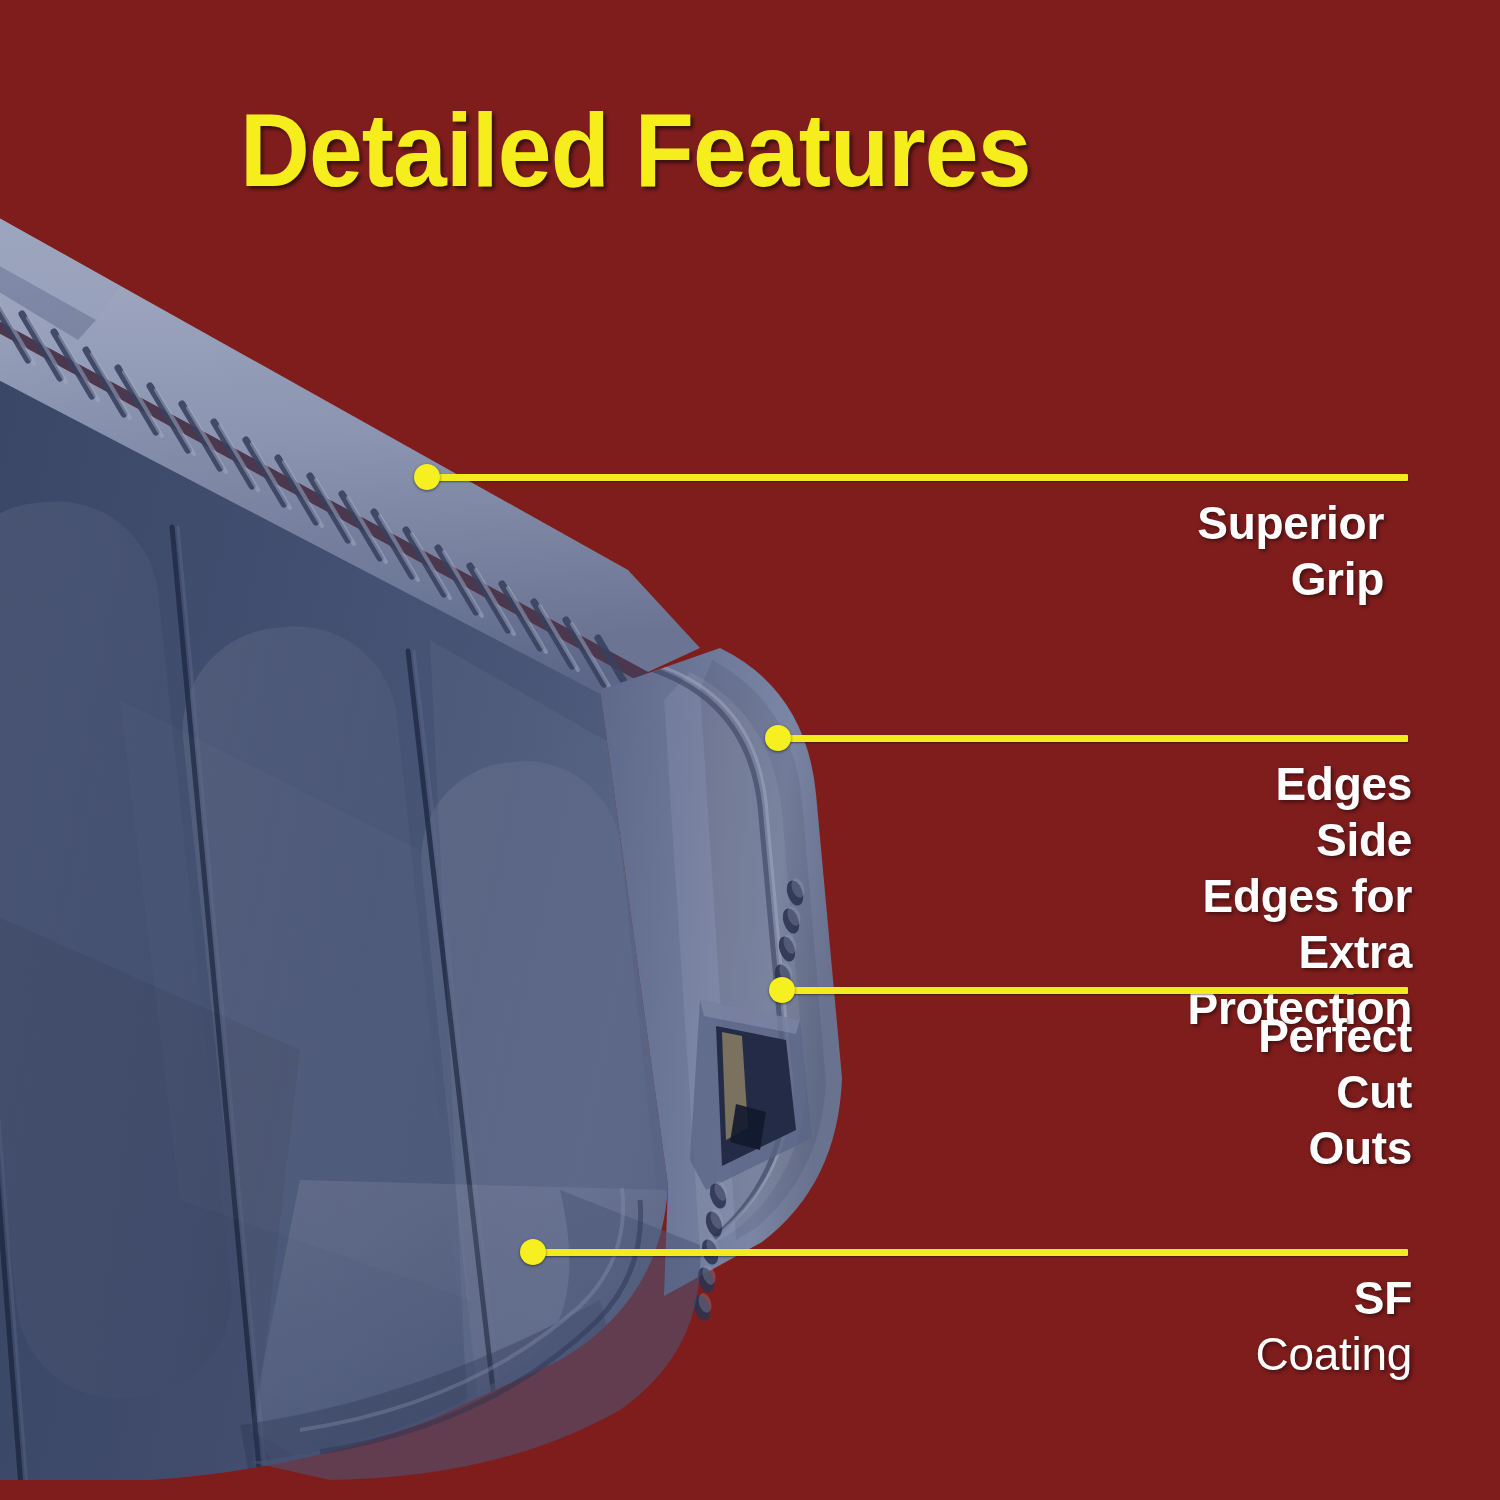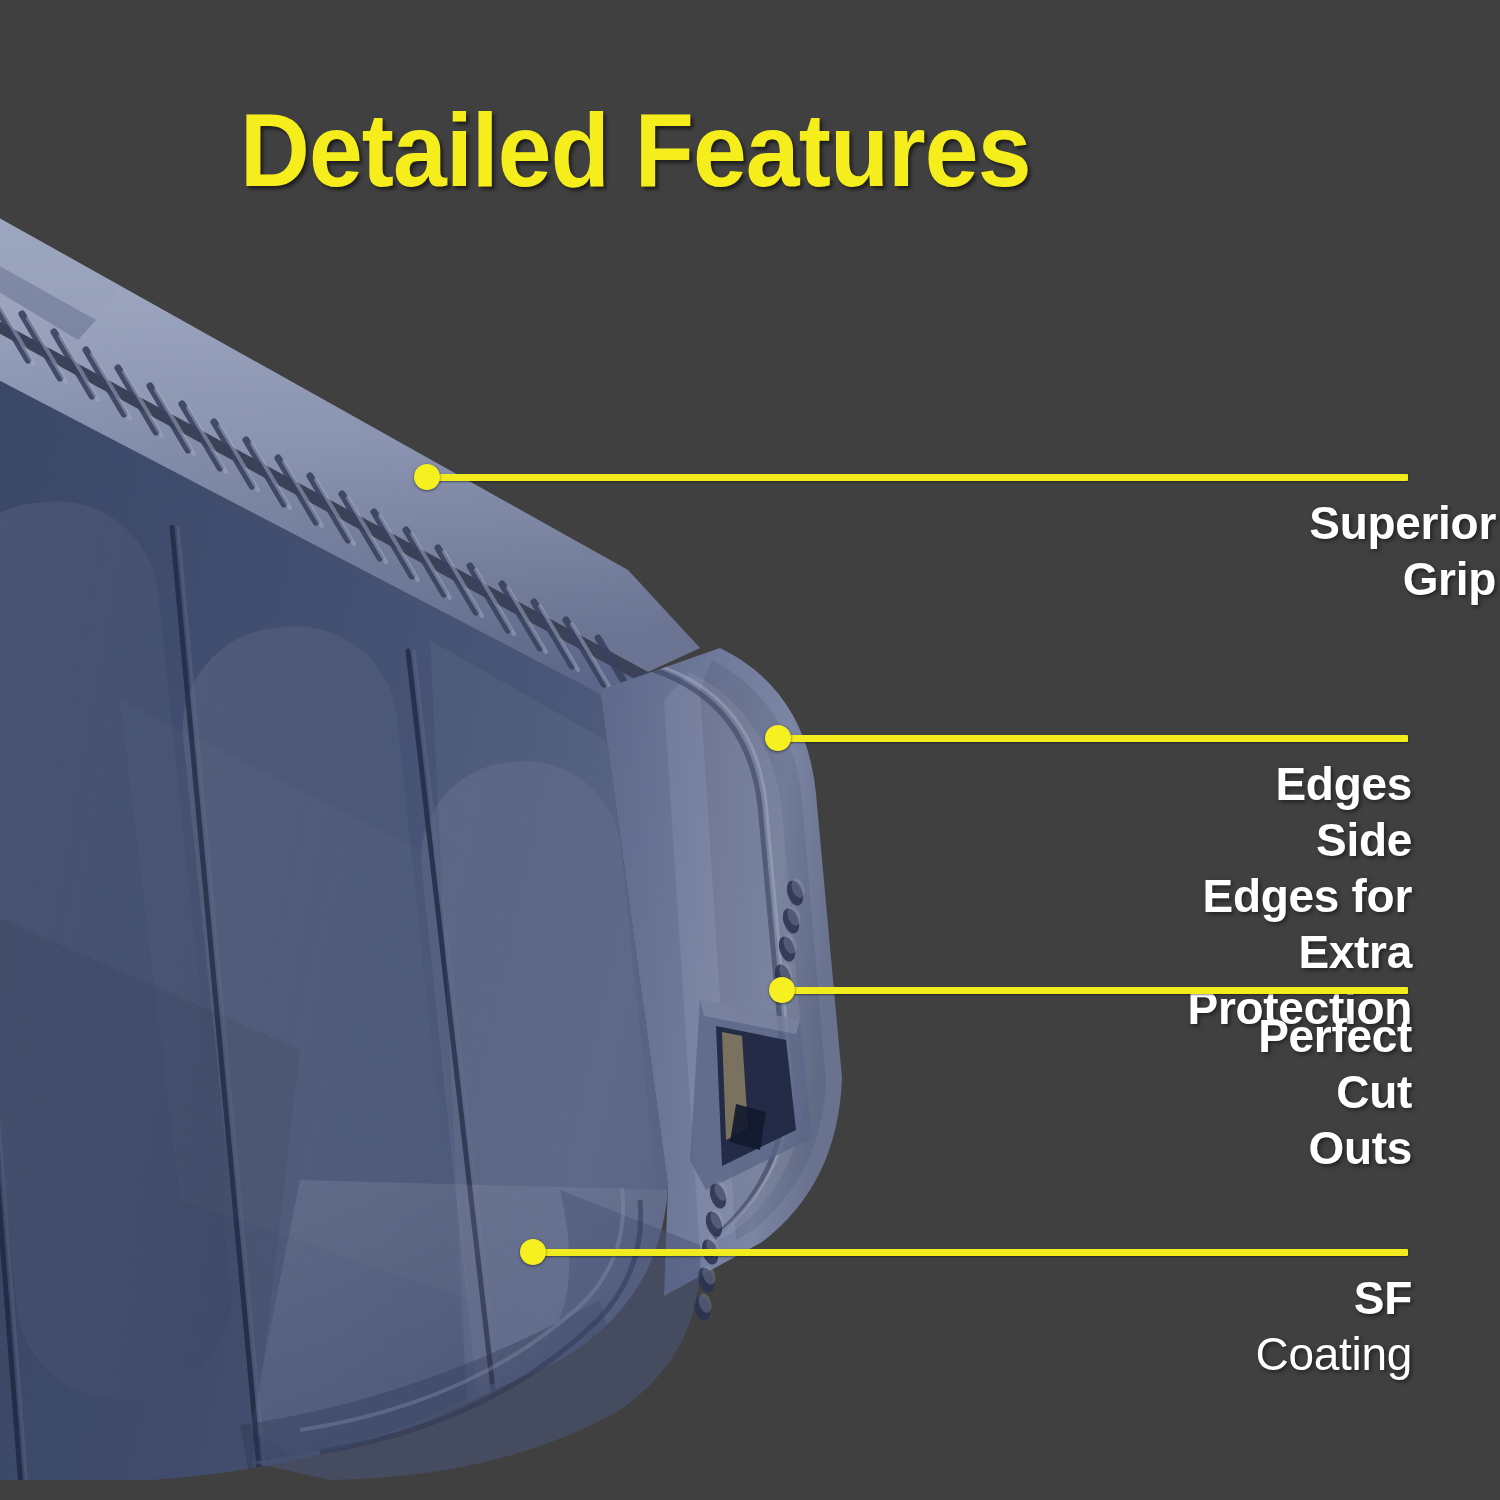--- a/index.html
+++ b/index.html
@@ -5,21 +5,21 @@
 <style>
   html, body {
     margin: 0;
     padding: 0;
     background: #151a33;
   }
   #stage {
     position: relative;
     width: 1500px;
     height: 1500px;
-    background: #404040;
+    background: #7f1d1d;
     overflow: hidden;
     font-family: "Liberation Sans", sans-serif;
     -webkit-font-smoothing: antialiased;
   }
 
   
   #title {
     position: absolute;
     left: 240px;
     top: 98px;
@@ -313,21 +313,21 @@
       <path d="M -40,900 L 300,1050 L 250,1480 L -40,1480 Z" fill="#000000" opacity="0.05"></path>
       <path d="M 120,700 L 420,850 L 470,1300 L 180,1200 Z" fill="#ffffff" opacity="0.018"></path>
     </g>
   </svg>
 
   <div id="title">Detailed Features</div>
 
   <div class="callout">
     <div class="leader-line" style="left:427px; top:474px; width:981px;"></div>
     <div class="leader-dot" style="left:427px; top:477px;"></div>
-    <div class="callout-label right-align" style="left:1496px; top:495px;">Superior Grip</div>
+    <div class="callout-label right-align" style="left:1384px; top:495px;">Superior Grip</div>
   </div>
 
   <div class="callout">
     <div class="leader-line" style="left:778px; top:735px; width:630px;"></div>
     <div class="leader-dot" style="left:778px; top:738px;"></div>
     <div class="callout-label right-align" style="left:1412px; top:756px;">Edges Side Edges for
 Extra Protection</div>
   </div>
 
   <div class="callout">

